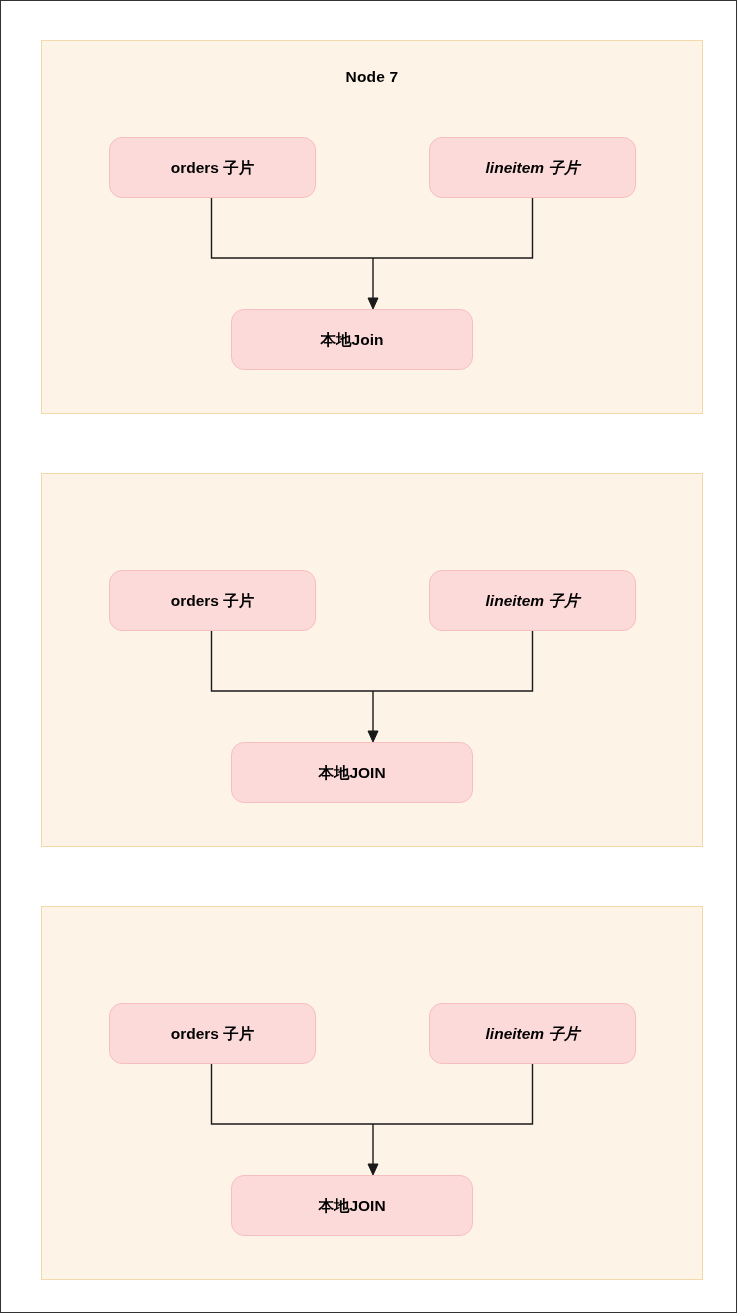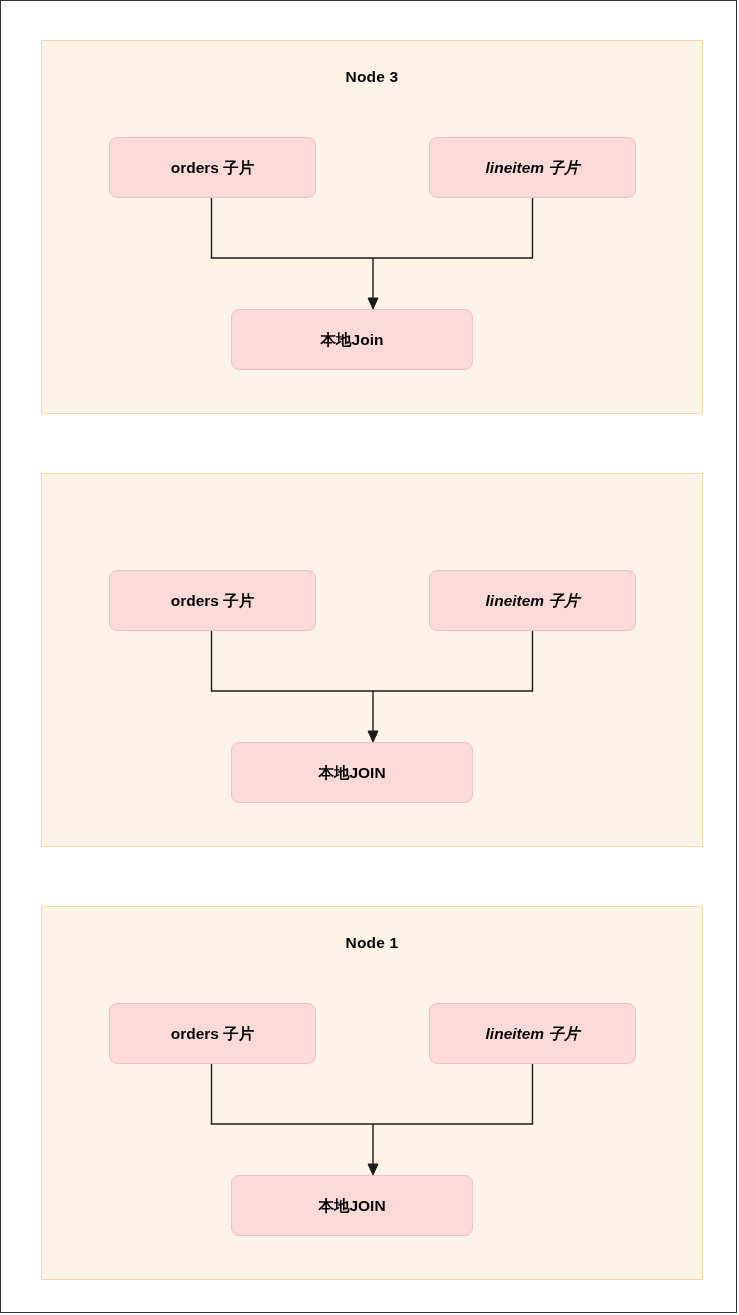--- a/index.html
+++ b/index.html
@@ -45,21 +45,21 @@
     font-size: 15.5px;
     font-weight: bold;
     color: #000000;
     letter-spacing: 0.2px;
   }
 
   .shard-box, .join-box {
     position: absolute;
     background: #fcdada;
     border: 1px solid #f6bfbf;
-    border-radius: 8px;
+    border-radius: 13px;
     box-sizing: border-box;
     display: flex;
     align-items: center;
     justify-content: center;
     font-size: 15.5px;
     font-weight: bold;
     color: #000000;
     line-height: 1;
   }
   .shard-box {
@@ -85,21 +85,21 @@
     height: 374px;
     pointer-events: none;
   }
 </style>
 </head>
 <body>
 
 <div id="page-frame">
 
   <div class="node-panel" id="node-panel-3">
-    <div class="node-title">Node 3</div>
+    <div class="node-title">Node 7</div>
 
     <div class="shard-box shard-left">
       <span>orders 子片</span>
     </div>
 
     <div class="shard-box shard-right">
       <span>lineitem 子片</span>
     </div>
 
     <svg class="connector" viewBox="0 0 662 374">
@@ -128,21 +128,20 @@
       <path d="M 331 217 L 331 261" fill="none" stroke="#1a1a1a" stroke-width="1.4"></path>
       <path d="M 331 268 L 326 257 L 336 257 Z" fill="#1a1a1a" stroke="#1a1a1a" stroke-width="1"></path>
     </svg>
 
     <div class="join-box">
       <span>本地JOIN</span>
     </div>
   </div>
 
   <div class="node-panel" id="node-panel-1">
-    <div class="node-title">Node 1</div>
 
     <div class="shard-box shard-left">
       <span>orders 子片</span>
     </div>
 
     <div class="shard-box shard-right">
       <span>lineitem 子片</span>
     </div>
 
     <svg class="connector" viewBox="0 0 662 374">

